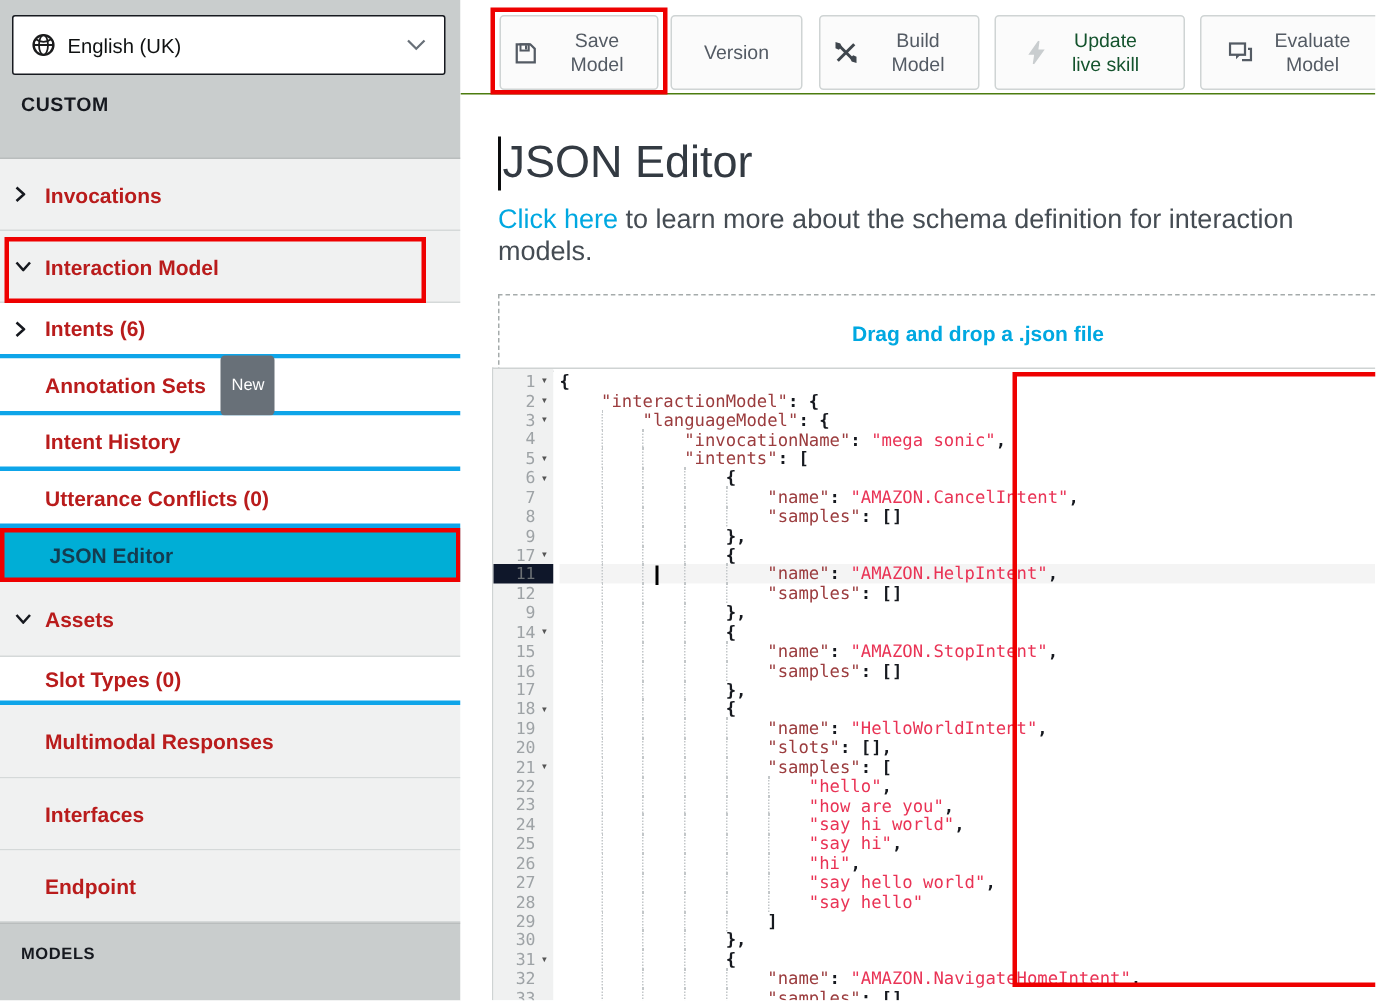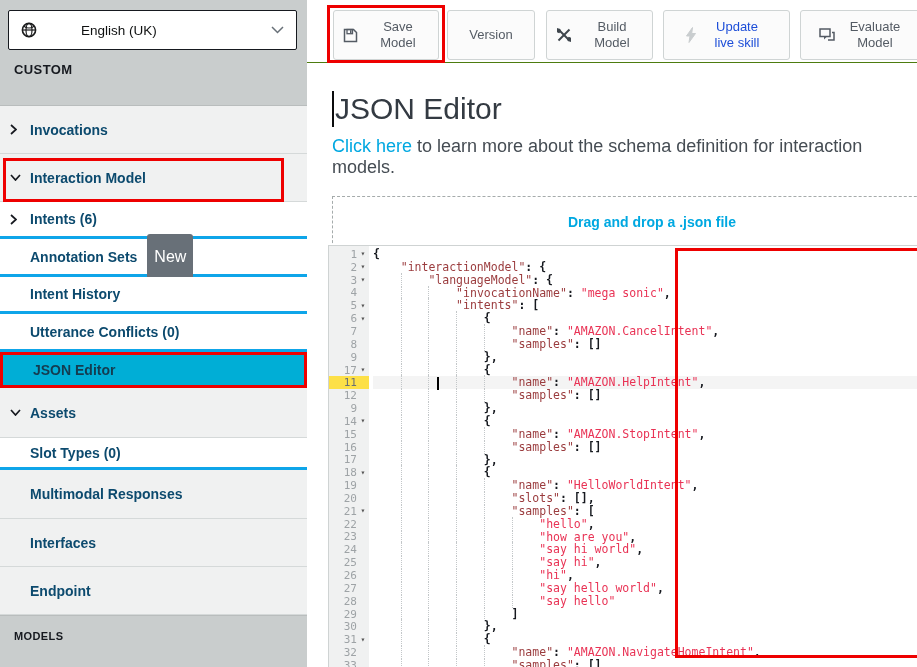--- a/index.html
+++ b/index.html
@@ -15,64 +15,64 @@
   }
   *{margin:0;padding:0;box-sizing:border-box;}
   html,body{width:917px;height:667px;overflow:hidden;background:#fff;
     font-family:"Liberation Sans",sans-serif;}
   body{position:relative;}
 
   
   .sidebar{position:absolute;left:0;top:0;width:307px;height:667px;background:#fff;}
   .side-top{height:106px;background:var(--side-gray);border-bottom:1px solid #b9bdbd;position:relative;}
   .lang-select{position:absolute;left:8px;top:10px;width:289px;height:40px;background:#fff;
-    border:1px solid #16191f;border-radius:2px;display:flex;align-items:center;padding:16px 12px;cursor:pointer;gap:36px;}
+    border:1px solid #16191f;border-radius:2px;display:flex;align-items:center;padding:16px 12px;cursor:pointer;}
   .lang-select .glabel{font-size:13.5px;color:#0f1111;margin-left:8px;flex:1;}
   .section-label{font-size:13px;font-weight:bold;color:#16191f;letter-spacing:.4px;padding:62px 0 0 14px;}
   .models-header{flex:1;background:var(--side-gray);padding:14px 0 0 14px;font-size:11px;font-weight:bold;color:#16191f;letter-spacing:.4px;border-top:1px solid #b9bdbd;}
 
   .nav{display:flex;flex-direction:column;height:561px;}
   .nav-row{display:flex;align-items:center;padding-left:10px;border-bottom:3px solid #0ea5e9;
     background:#fff;cursor:pointer;}
   .nav-row .chev{width:20px;display:flex;align-items:center;}
-  .nav-row .lbl{font-size:14px;font-weight:bold;color:#0c4a6e;}
+  .nav-row .lbl{font-size:14px;font-weight:bold;color:#b91c1c;}
   .nav-row.gray{background:var(--row-gray);border-bottom:1px solid var(--divider);}
   .nav-row.selected{background:var(--selected-bg);border:3px solid var(--red);}
   .nav-row.selected .lbl{color:var(--selected-text);}
-  .badge{margin-left:10px;background:#687078;color:#fff;font-size:16px;padding:14px 7px;border-radius:3px;font-weight:normal;}
+  .badge{margin-left:10px;background:#687078;color:#fff;font-size:11px;padding:14px 7px;border-radius:3px;font-weight:normal;}
 
   .anno-box{position:absolute;border:3px solid var(--red);pointer-events:none;z-index:30;}
 
   
   .main{position:absolute;left:307px;top:0;right:0;bottom:0;background:#fff;overflow:hidden;}
   .toolbar{position:relative;height:63px;border-bottom:1px solid #4d7c0f;}
   .tbtn{position:absolute;top:10px;height:50px;background:#fbfbfb;border:1px solid #cfd4d4;
     border-radius:3px;display:flex;align-items:center;justify-content:center;gap:9px;cursor:pointer;}
   .tbtn .blbl{font-size:13px;color:#545b64;text-align:center;line-height:1.25;max-width:62px;}
   .tbtn.disabled{cursor:default;}
-  .tbtn.disabled .blbl{color:#1d4ed8;}
+  .tbtn.disabled .blbl{color:#14532d;}
   .tbtn.disabled svg{stroke:#c9cdcf;fill:#c9cdcf;}
 
   .content{padding:28px 0 0 25px;}
   .page-title{font-size:30px;font-weight:300;color:#333a42;display:flex;align-items:center;}
   .caret-bar{display:inline-block;width:2px;height:36px;background:#0b0c0d;margin-right:1px;}
   .subtitle{margin-top:9px;font-size:18px;color:#454c53;}
   .subtitle a{color:var(--accent);text-decoration:none;cursor:pointer;}
   .dropzone{margin-top:18px;width:640px;height:52px;border:1px dashed #a5abab;
     display:flex;align-items:center;justify-content:center;cursor:pointer;}
   .dropzone .dz-label{font-size:14px;font-weight:bold;color:var(--accent);}
 
   
   .editor{position:absolute;left:21px;top:245px;right:0;bottom:0;display:flex;
     border-top:1px solid #cfd3d3;border-left:1px solid #cfd3d3;font-family:"DejaVu Sans Mono",monospace;}
   .gutter{width:40px;background:var(--row-gray);padding-top:2px;flex:none;}
   .gutter-row{height:12.85px;display:flex;align-items:center;font-size:11px;color:#9ea3a6;}
   .gutter-row .num{flex:1;text-align:right;}
   .gutter-row .fold{width:12px;text-align:center;font-size:8px;color:#555;line-height:1;}
-  .gutter-row.active{background:#fde047;color:#6b7074;}
+  .gutter-row.active{background:#0f172a;color:#6b7074;}
   .code{flex:1;position:relative;background:#fff;padding:2px 0 0 4px;overflow:hidden;}
   .code-row{height:12.85px;line-height:12.85px;font-size:11.5px;white-space:pre;color:#16191f;font-weight:bold;}
   .code-row.active{background:rgba(0,0,0,.045);}
   .tk-key{color:var(--json-key);font-weight:normal;}
   .tk-str{color:var(--json-str);font-weight:normal;}
   .ig{position:relative;}
   .ig::before{content:"";position:absolute;left:0;top:0;bottom:0;border-left:1px dotted #c3c7c9;}
   .text-caret{position:absolute;width:2px;height:13px;background:#000;left:68px;top:131px;}
   .editor-anno{position:absolute;left:368px;top:248px;width:545px;height:410px;border:3px solid var(--red);pointer-events:none;z-index:30;}
 

